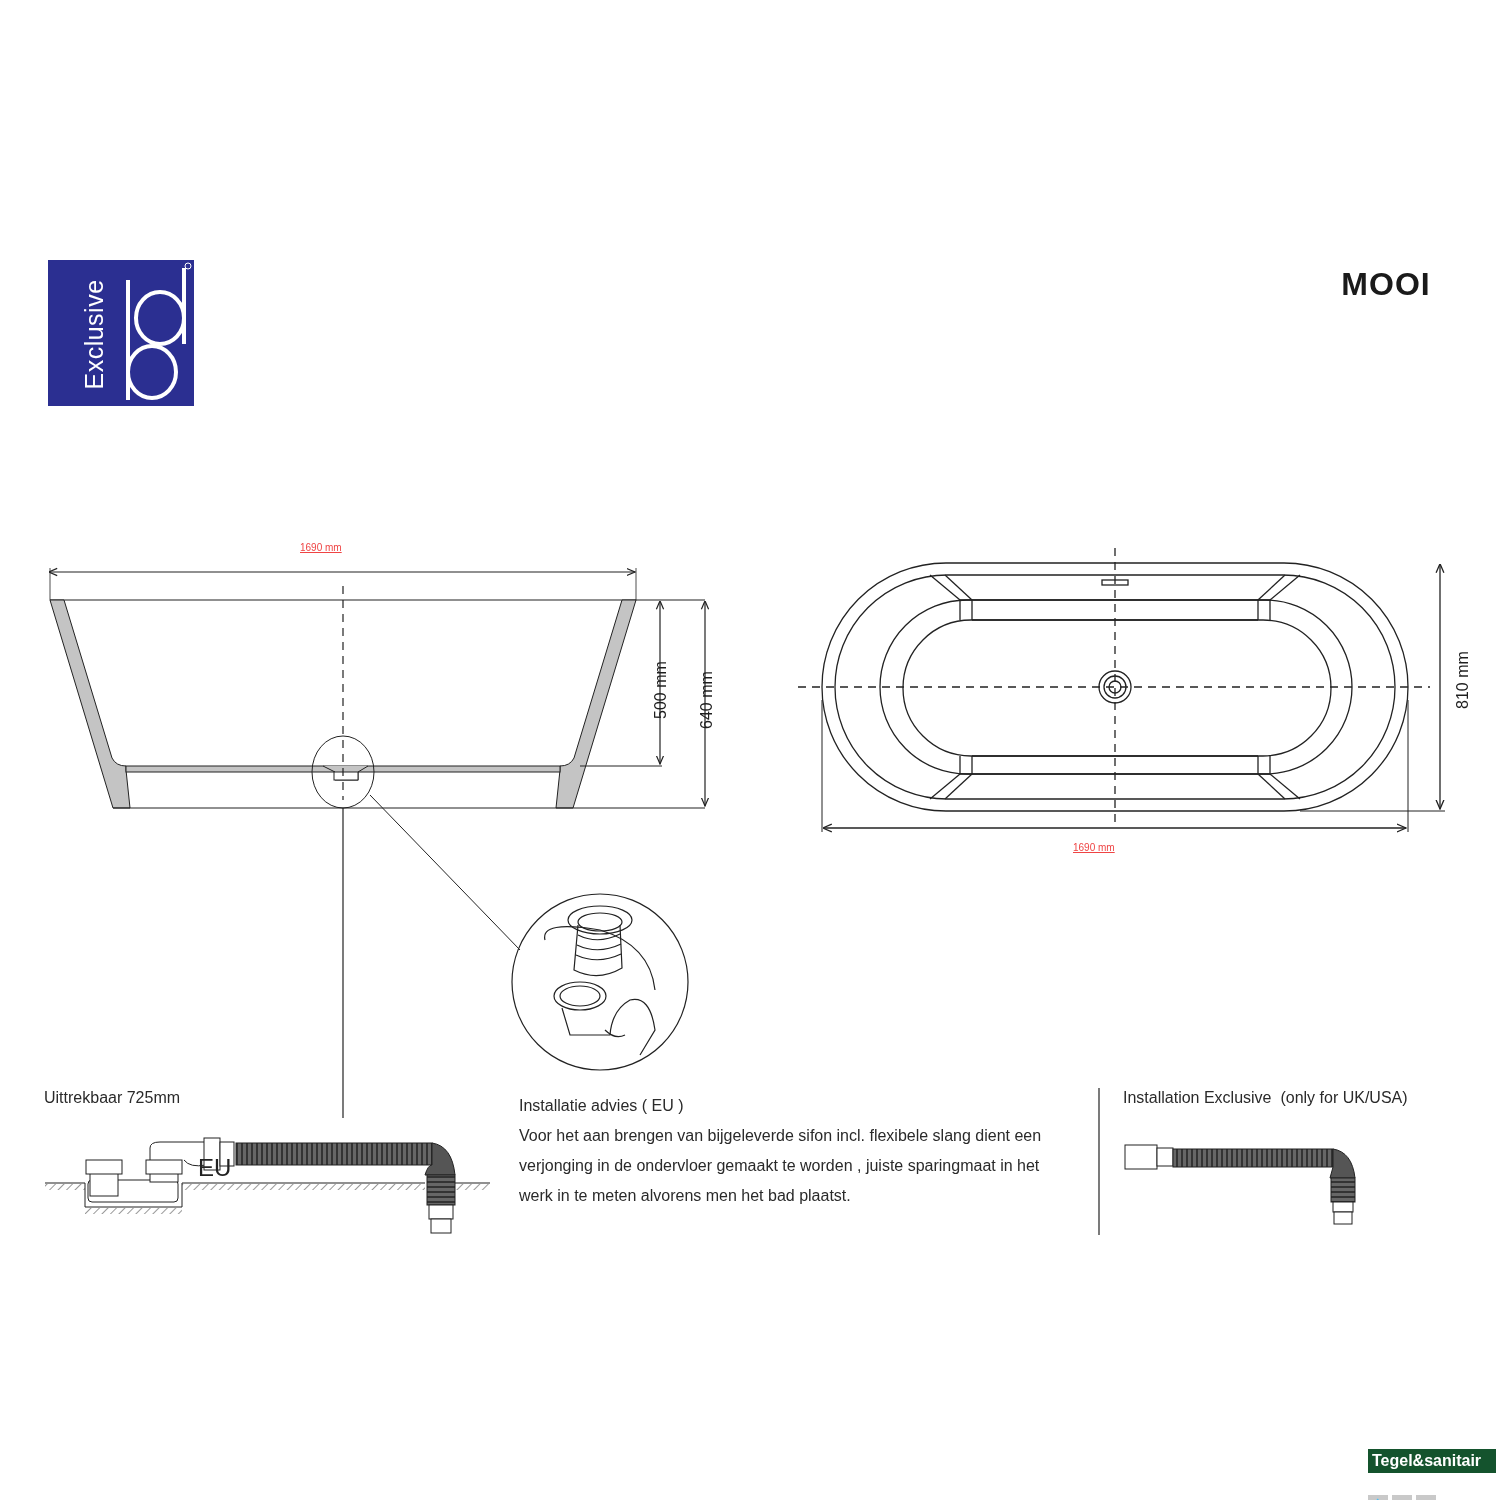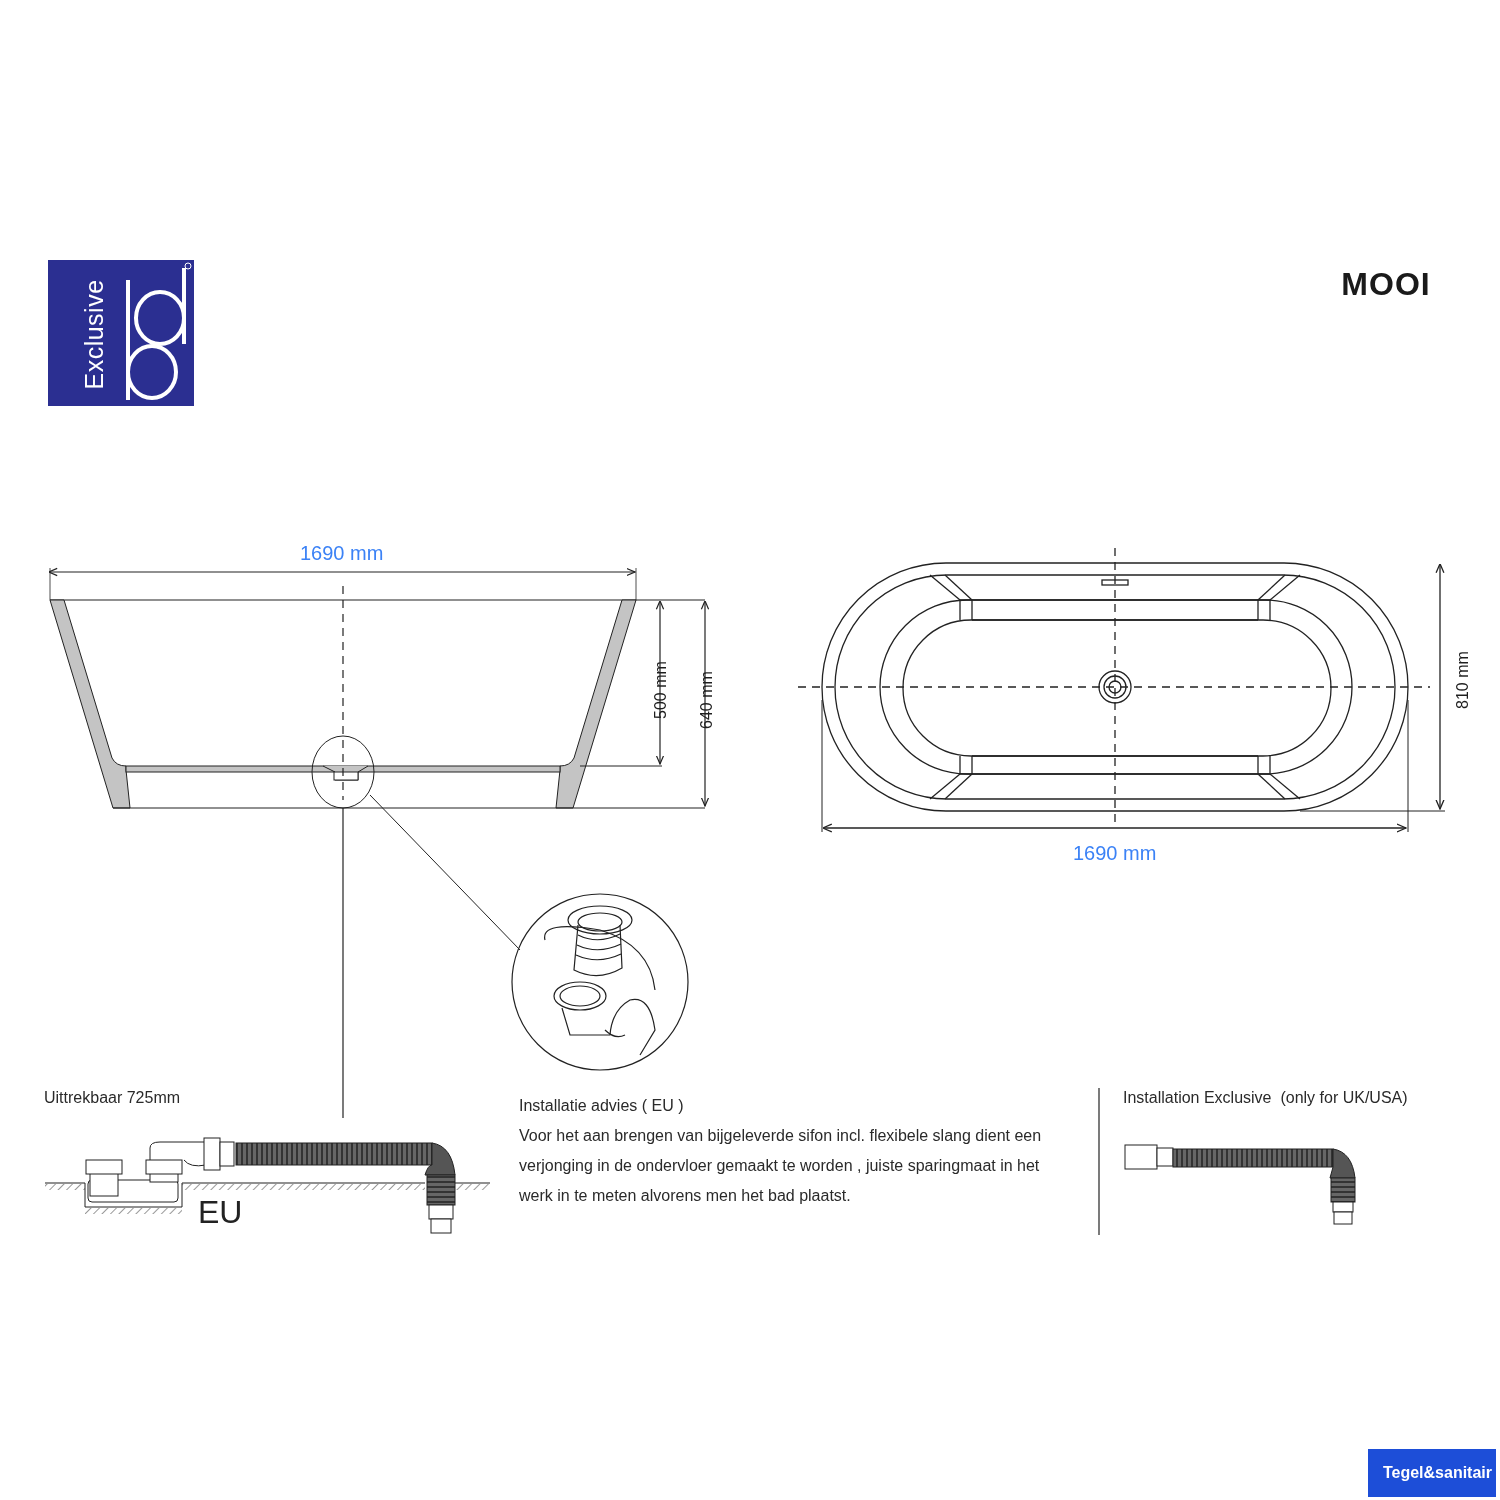--- a/index.html
+++ b/index.html
@@ -3,26 +3,26 @@
 <meta charset="utf-8">
 <style>
   html, body { margin:0; padding:0; background:#ffffff; }
   body { width:1500px; height:1500px; position:relative; overflow:hidden;
          font-family: "Liberation Sans", "DejaVu Sans", sans-serif; color:#1e1e1e; }
   .abs { position:absolute; }
   .logo { left:48px; top:260px; width:146px; height:146px; background:#2b2f91; }
   .logo-word { position:absolute; left:-14px; top:60px; transform:rotate(-90deg); transform-origin:center;
                color:#fff; font-size:25px; letter-spacing:0.5px; width:120px; text-align:center; }
   .title { left:1300px; top:266px; width:172px; text-align:center; font-size:32px; font-weight:bold; color:#1a1a1a; letter-spacing:1px; }
-  .dim { font-size:20px; color:#3b82f6; }
+  .dim { font-size:10px; color:#ef4444;text-decoration:underline; }
   .vdim { transform:rotate(-90deg); transform-origin:center; white-space:nowrap; font-size:16px; }
   .txt { font-size:16px; line-height:22px; color:#2a2a2a; }
   .para { margin:8px; }
   .watermark { left:1368px; top:1449px; width:128px; }
-  .wm-top { background:#1d4ed8; color:#fff; font-weight:bold; font-size:16px; padding:15px 4px; text-align:right; }
+  .wm-top { background:#14532d; color:#fff; font-weight:bold; font-size:16px; padding:3px 4px; text-align:left; }
   .wm-bot { display:flex; gap:4px; margin-top:2px; align-items:center; }
   .wm-sq { width:20px; height:22px; background:#c9c9c9; color:#fff; font-size:14px; text-align:center; line-height:22px; }
   .wm-depot { color:#c4c4c4; font-size:18px; margin-left:4px;margin-top:40px; }
   svg { position:absolute; left:0; top:0; }
 </style>
 </head>
 <body>
 
 <div class="abs logo">
   <div class="logo-word">Exclusive</div>
@@ -195,21 +195,21 @@
 </svg>
 
 <div class="abs dim" style="left:300px;top:542px;">1690 mm</div>
 <div class="abs vdim" style="left:651px;top:680px;width:60px;margin-left:-20px;">500 mm</div>
 <div class="abs vdim" style="left:697px;top:690px;width:60px;margin-left:-20px;">640 mm</div>
 
 <div class="abs dim" style="left:1073px;top:842px;">1690 mm</div>
 <div class="abs vdim" style="left:1435px;top:670px;width:60px;margin-left:-2px;">810 mm</div>
 
 <div class="abs txt" style="left:44px;top:1087px;">Uittrekbaar 725mm</div>
-<div class="abs" style="left:198px;top:1194px;font-size:32px;color:#222;text-align:right;">EU</div>
+<div class="abs" style="left:198px;top:1154px;font-size:24px;color:#222;text-align:right;">EU</div>
 
 <div class="abs txt" style="left:511px;top:1087px;width:580px;">
   <p class="para">Installatie advies ( EU )</p>
   <p class="para">Voor het aan brengen van bijgeleverde sifon incl. flexibele slang dient een</p>
   <p class="para">verjonging in de ondervloer gemaakt te worden , juiste sparingmaat in het</p>
   <p class="para">werk in te meten alvorens men het bad plaatst.</p>
   <p class="para" style="height:22px;"></p>
 </div>
 
 <div class="abs txt" style="left:1123px;top:1087px;white-space:pre;">Installation Exclusive  (only for UK/USA)</div>

